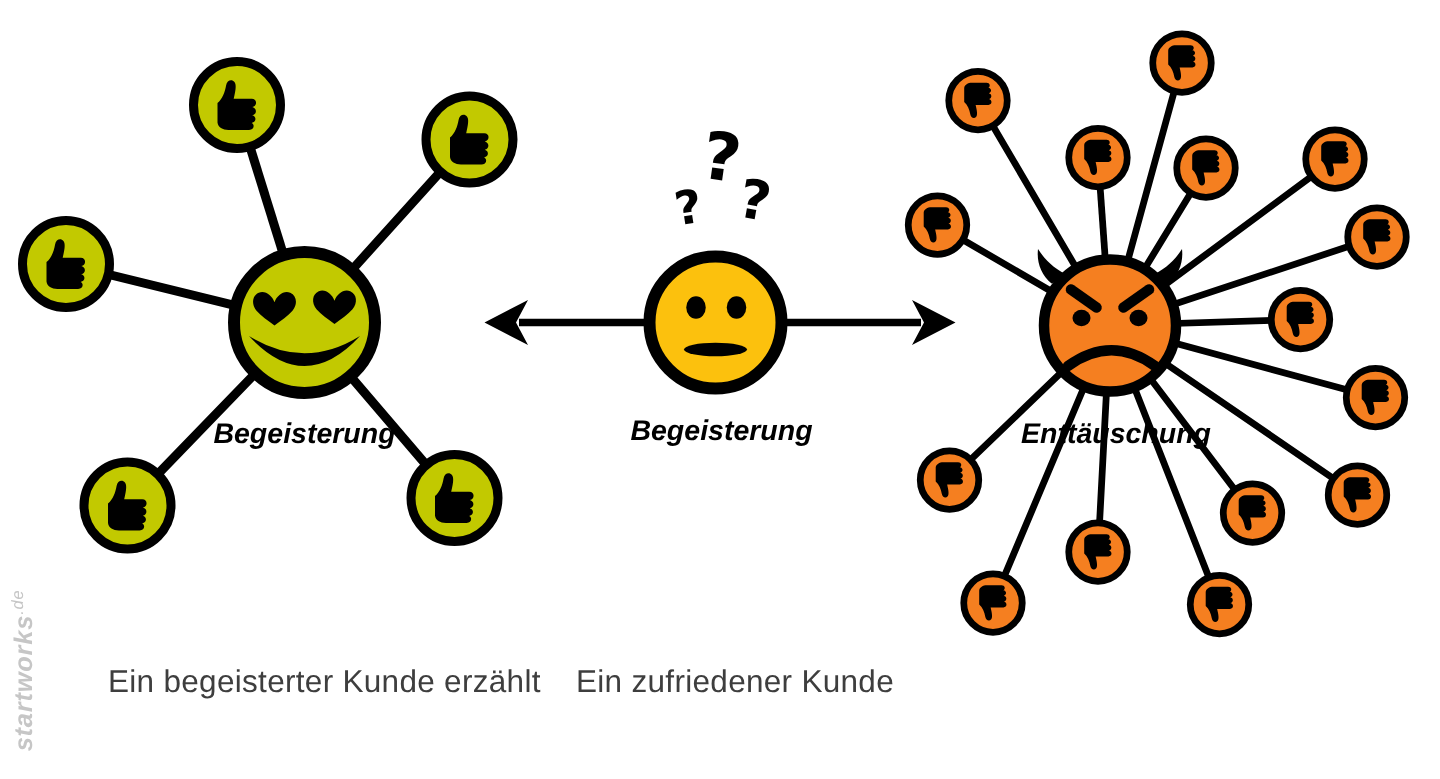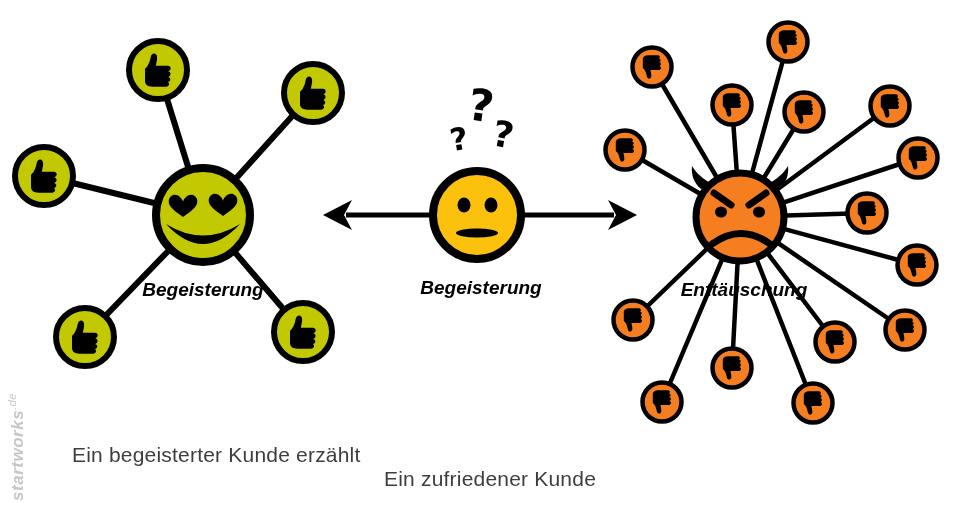--- a/index.html
+++ b/index.html
@@ -200,20 +200,20 @@
   <div class="qmark q-right" style="left:503px;top:117px;">?</div>
 
   <div class="face-label" style="left:203px;top:279px;">Begeisterung</div>
   <div class="face-label" style="left:481px;top:277px;">Begeisterung</div>
   <div class="face-label" style="left:744px;top:279px;">Enttäuschung</div>
 
   <div class="caption" style="left:72px;top:441px;">
     <div>Ein begeisterter Kunde erzählt</div>
   </div>
 
-  <div class="caption" style="left:384px;top:441px;margin-top:24px;">
+  <div class="caption" style="left:384px;top:441px;">
     <div>Ein zufriedener Kunde</div>
   </div>
 
 
   <div class="watermark"><span>startworks</span><span class="tld">.de</span></div>
 
 </div>
 
 </body></html>

